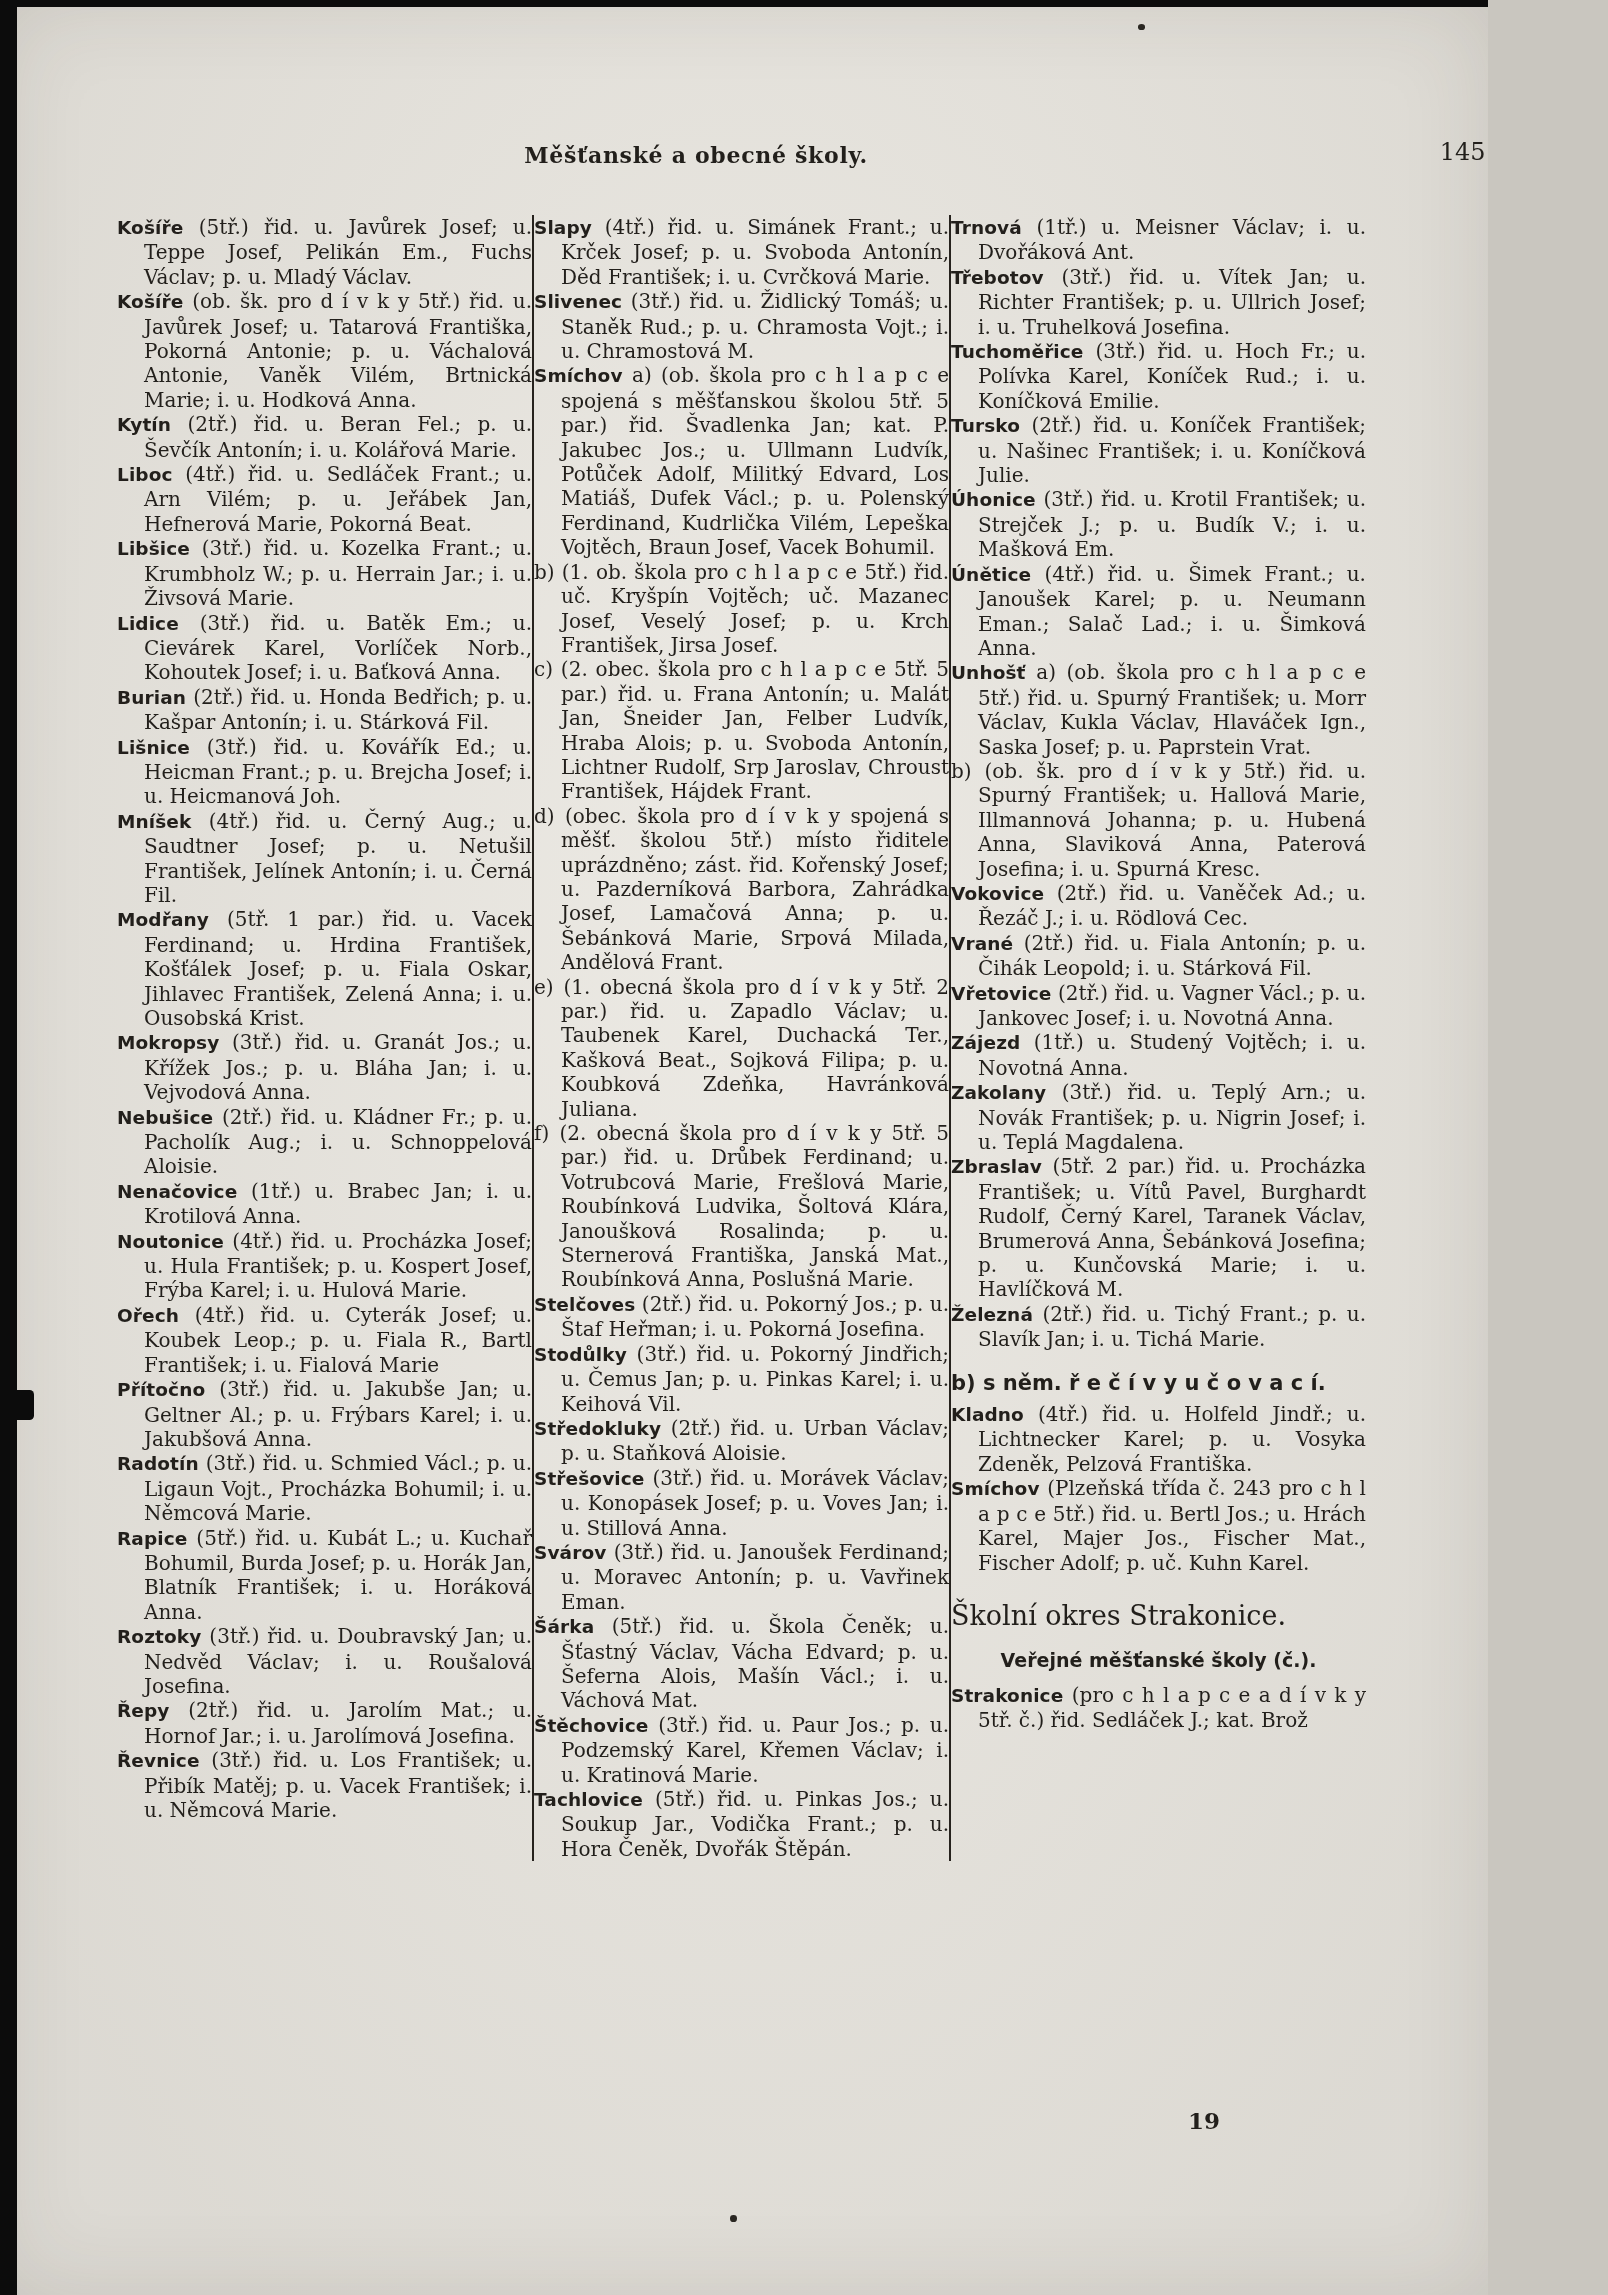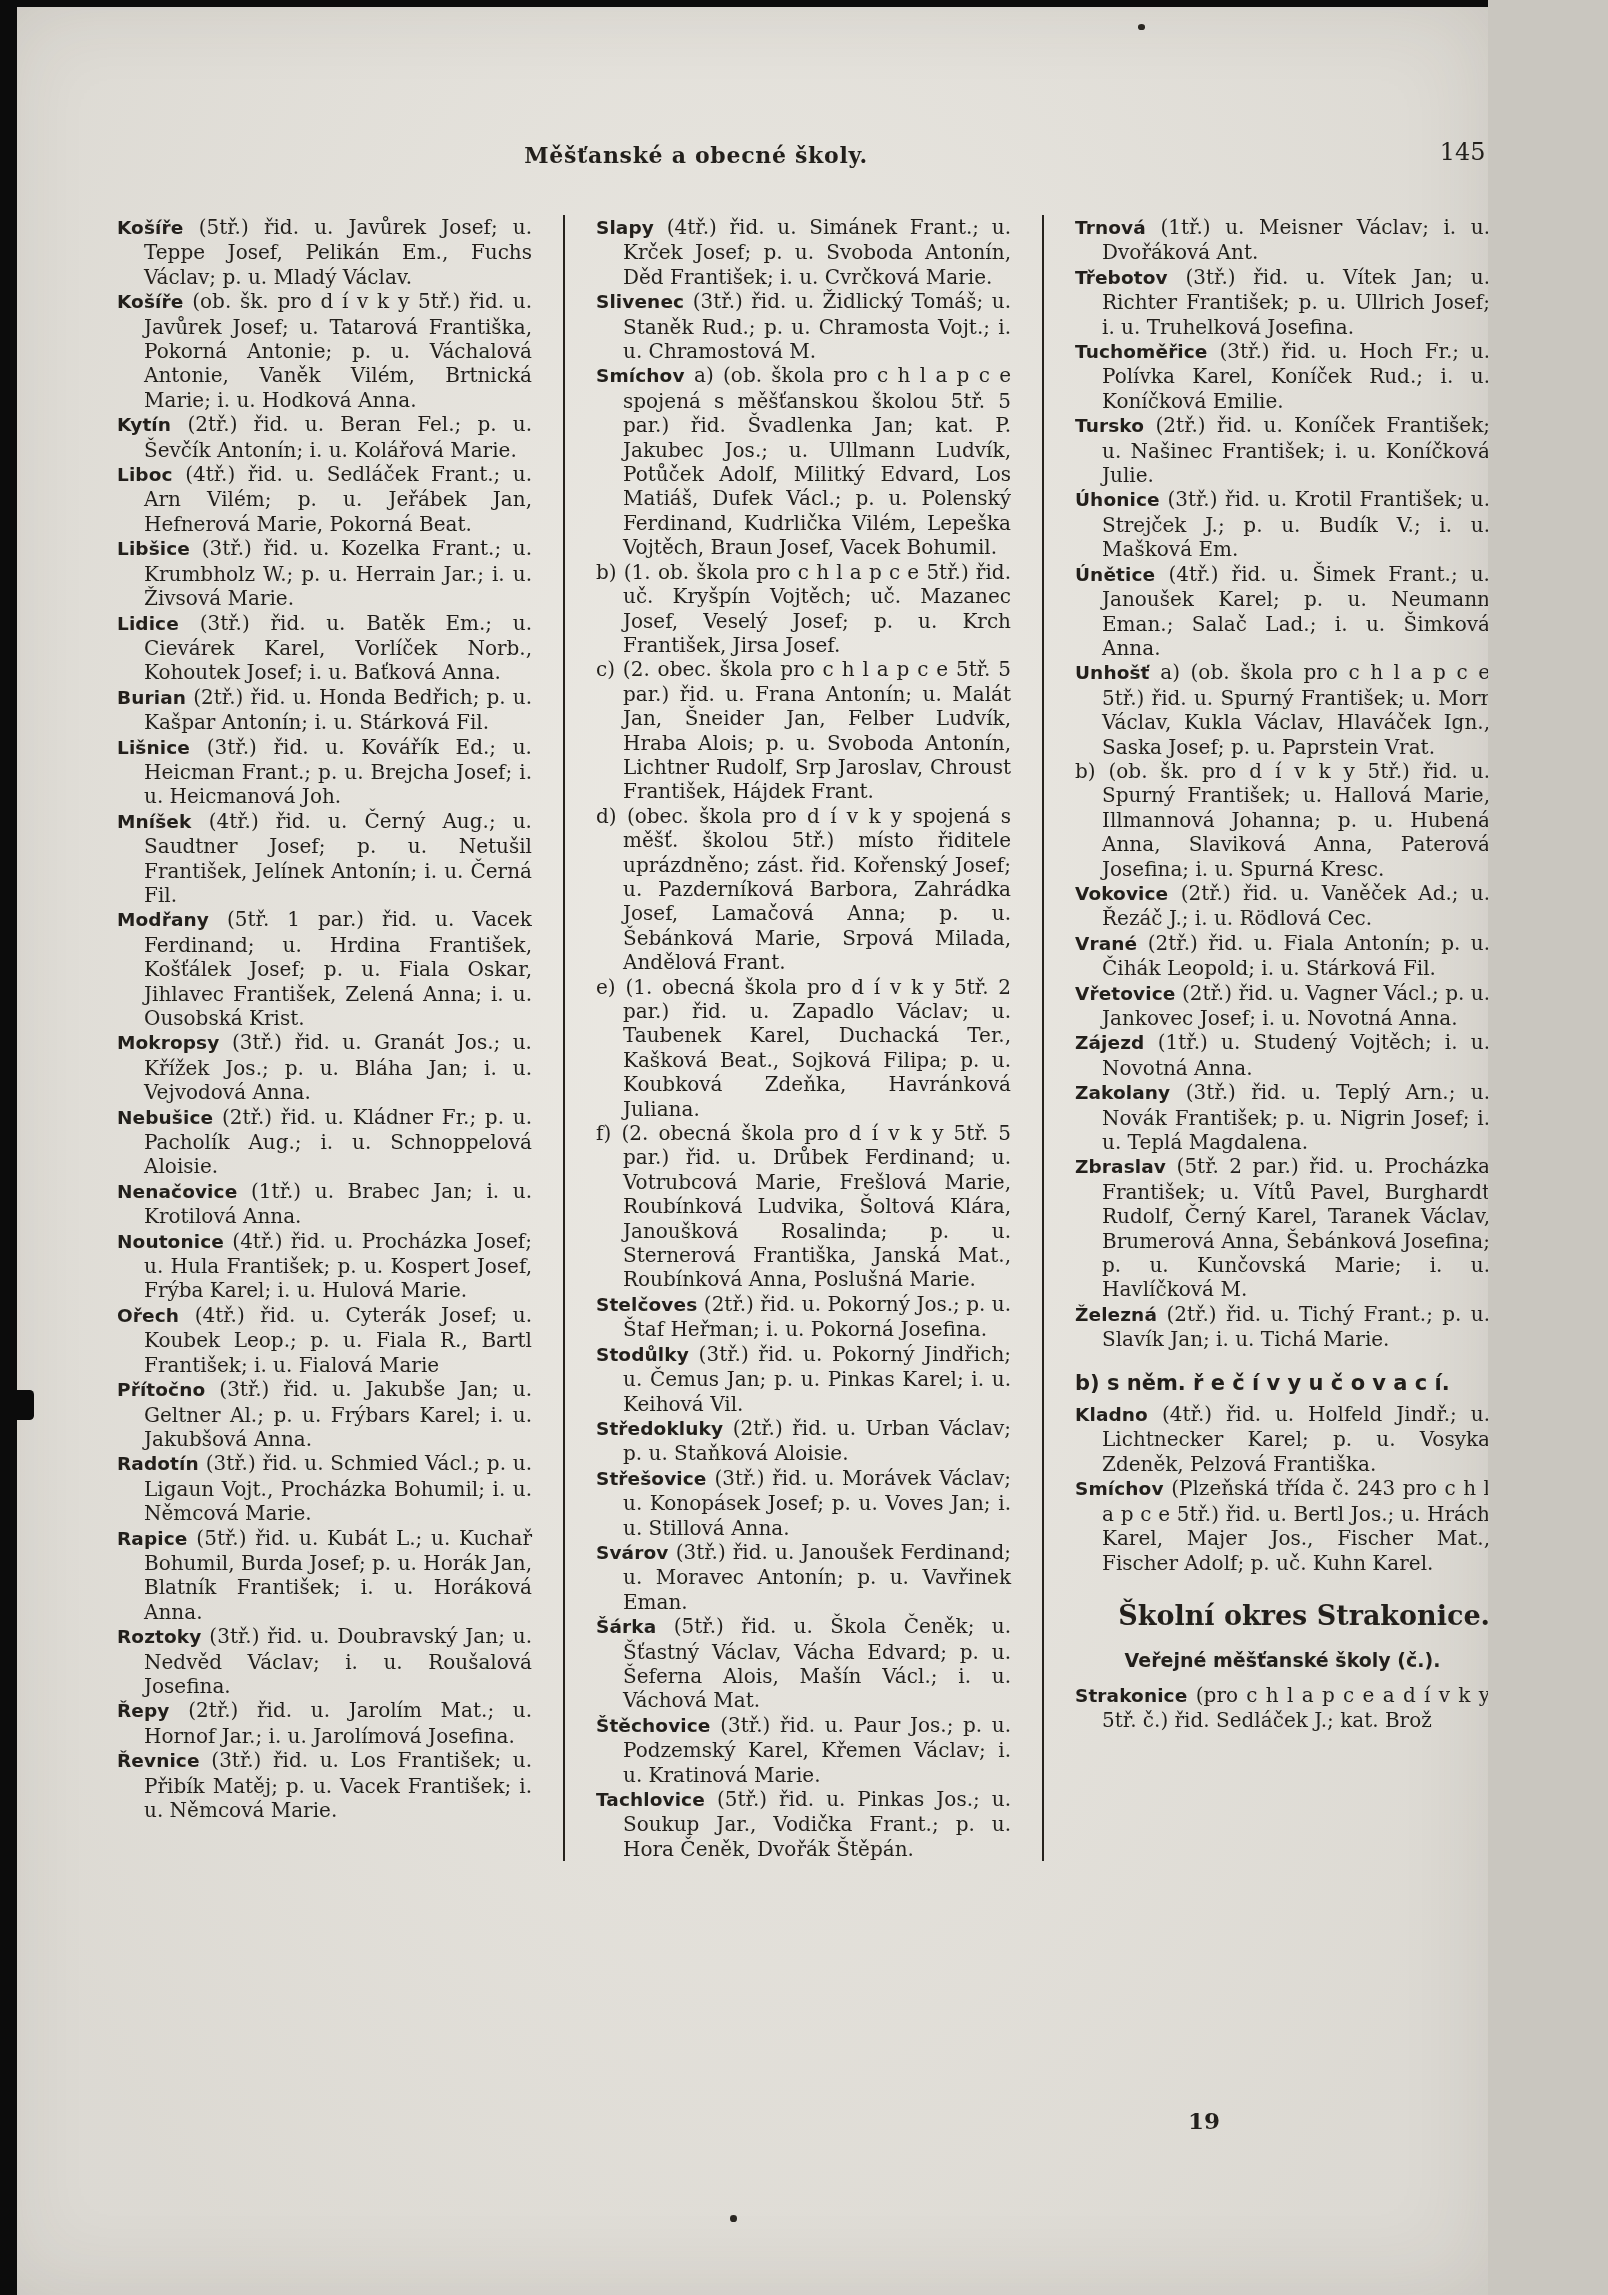--- a/index.html
+++ b/index.html
@@ -37,22 +37,20 @@
     letter-spacing: 0.7px;
   }
   .page-number {
     position: absolute; right: 4.4px; top: -4.4px;
     font-size: 24px;
   }
 
   .columns { display: flex; align-items: stretch; }
   .col { width: 415px; }
   .col + .col {
-    margin-left: 31px;
-    padding-left: 31px;
     border-left: 2.2px solid #26221d;
   }
 
   p.entry {
     margin: 0;
     font-size: 20px;
     line-height: 24.4px;
     text-align: justify;
     padding-left: 27px;
     text-indent: -27px;
@@ -68,22 +66,22 @@
     margin: 19px 0 7.4px;
     font-family: "DejaVu Sans", "Liberation Sans", sans-serif;
     font-weight: 700;
     font-size: 21px;
     text-align: left;
     padding-left: 0; text-indent: 0;
   }
   p.section-title {
     margin: 25px 0 18px;
     font-size: 27px;
-    font-weight: bold;
-    text-align: right;
+    font-weight: normal;
+    text-align: left;
     padding-left: 0; text-indent: 0;
   }
   p.section-sub {
     margin: 0 0 12px;
     font-family: "DejaVu Sans", "Liberation Sans", sans-serif;
     font-weight: 700;
     font-size: 19px;
     text-align: center;
     padding-left: 0; text-indent: 0;
   }

